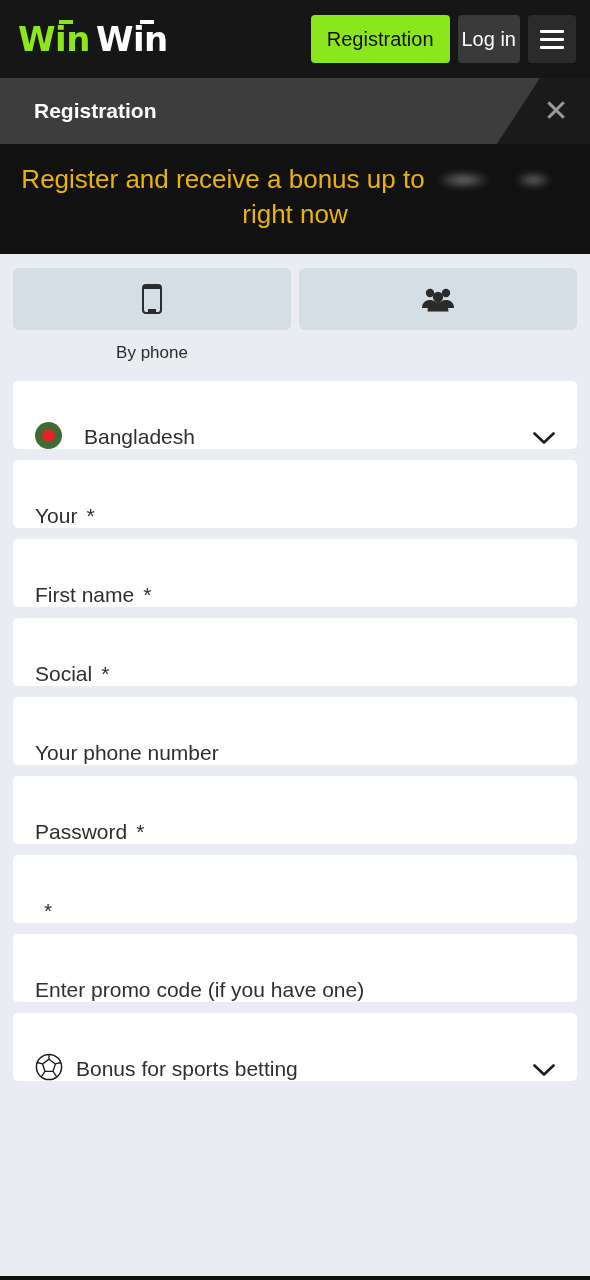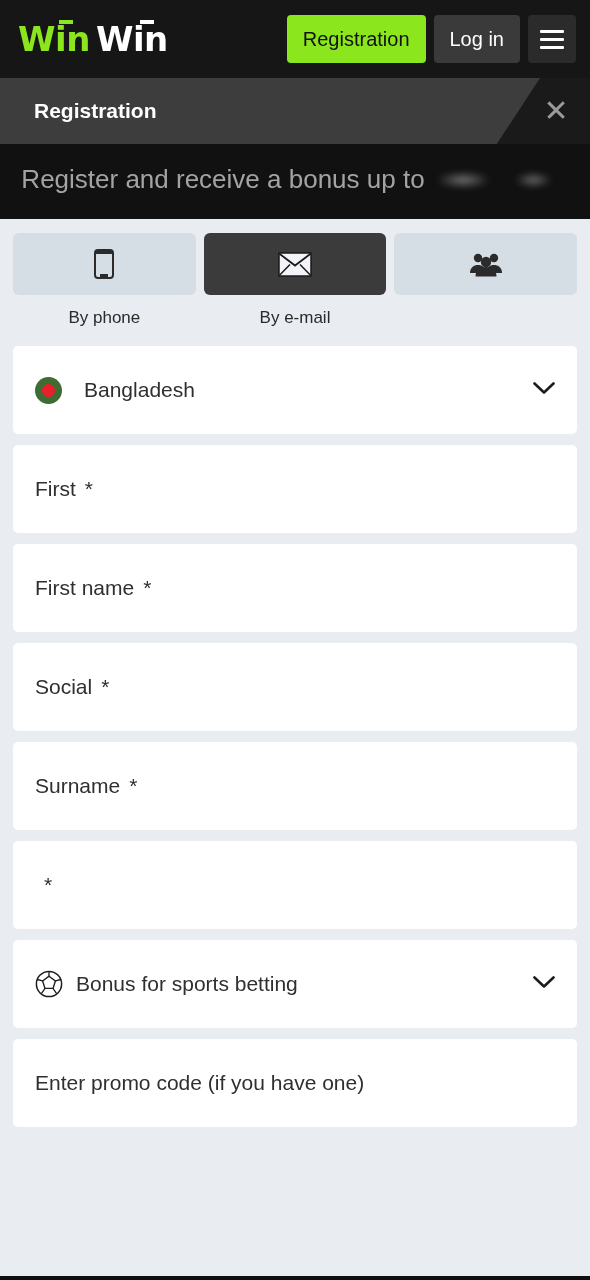--- a/index.html
+++ b/index.html
@@ -80,21 +80,21 @@
     white-space: nowrap;
   }
 
   .btn-login {
     background: #3a3a3a;
     color: #ffffff;
     border: none;
     border-radius: 4px;
     font-size: 20px;
     font-family: "Liberation Sans", sans-serif;
-    padding: 0 16px;
+    padding: 0 4px;
     height: 48px;
     cursor: pointer;
     white-space: nowrap;
   }
 
   .btn-burger {
     background: #2b2b2b;
     border: none;
     border-radius: 4px;
     width: 48px;
@@ -156,21 +156,21 @@
     cursor: pointer;
     display: flex;
     align-items: center;
     justify-content: center;
     font-family: "Liberation Sans", sans-serif;
   }
 
   
   .bonus-banner {
     background: #111111;
-    color: #a3a3a3;
+    color: #eab308;
     text-align: center;
     font-size: 26px;
     line-height: 1.35;
     padding: 18px 14px 22px;
     flex: 0 0 auto;
     font-family: "Liberation Sans", sans-serif;
   }
   .bonus-redacted {
     display: inline-block;
     width: 140px;
@@ -224,24 +224,24 @@
     text-align: center;
     line-height: 1.25;
     font-family: "Liberation Sans", sans-serif;
   }
   .method-tile svg { display: block; }
 
   
   .field {
     background: #ffffff;
     border-radius: 5px;
-    height: 88px;
+    height: 68px;
     margin-bottom: 11px;
     display: flex;
-    align-items: center;
+    align-items: flex-end;
     padding: 0 22px;
     cursor: text;
   }
   .field.selectrow { cursor: pointer; }
 
   .field-text {
     font-size: 21px;
     color: #2f2f2f;
     font-family: "Liberation Sans", sans-serif;
     white-space: nowrap;
@@ -312,51 +312,40 @@
 
   <div class="modal-head">
     <div class="modal-tab">
       <span class="modal-tab-label">Registration</span>
     </div>
     <button class="modal-close">✕</button>
   </div>
 
   <div class="bonus-banner">
     <span>Register and receive a bonus up to</span><span class="bonus-redacted"></span><br>
+    <span>right now</span>
   </div>
 
   <div class="content">
 
     <div class="methods">
 
       <div class="method">
         <div class="method-tile">
           <span>
             <svg width="20" height="30" viewBox="0 0 20 30">
               <rect x="1" y="1" width="18" height="28" rx="3" fill="none" stroke="#2b2b2b" stroke-width="2"></rect>
               <rect x="1" y="1" width="18" height="4" fill="#2b2b2b"></rect>
               <rect x="6" y="25" width="8" height="4" fill="#2b2b2b"></rect>
             </svg>
           </span>
         </div>
         <div class="method-label">By phone</div>
       </div>
 
-      <div class="method active">
-        <div class="method-tile">
-          <span>
-            <svg width="34" height="25" viewBox="0 0 34 25">
-              <rect x="1" y="1" width="32" height="23" fill="#f2f4f8" stroke="#1a1a1a" stroke-width="1.5"></rect>
-              <path d="M1.5 1.8 L17 13.5 L32.5 1.8" fill="none" stroke="#1a1a1a" stroke-width="1.8"></path>
-              <path d="M1.5 23.3 L12 12.5 M32.5 23.3 L22 12.5" fill="none" stroke="#1a1a1a" stroke-width="1.5"></path>
-            </svg>
-          </span>
-        </div>
-        <div class="method-label">By e-mail</div>
-      </div>
 
       <div class="method">
         <div class="method-tile">
           <span>
             <svg width="34" height="26" viewBox="0 0 34 26" fill="#2b2b2b">
               <circle cx="9" cy="7" r="4.2"></circle>
               <circle cx="25" cy="7" r="4.2"></circle>
               <path d="M1 22 C1 16.5 5 14 9 14 C13 14 17 16.5 17 22 Z"></path>
               <path d="M17 22 C17 16.5 21 14 25 14 C29 14 33 16.5 33 22 Z"></path>
               <circle cx="17" cy="11" r="5.2"></circle>
@@ -376,62 +365,66 @@
       <span class="field-text">Bangladesh</span>
       <span class="chev">
         <svg width="22" height="13" viewBox="0 0 22 13">
           <path d="M1.5 1.5 L11 10.5 L20.5 1.5" fill="none" stroke="#1d1d1d" stroke-width="2.6" stroke-linecap="round" stroke-linejoin="round"></path>
         </svg>
       </span>
     </div>
 
 
     <div class="field">
-      <span class="field-text">First</span>
+      <span class="field-text">Your</span>
       <span class="req">*</span>
     </div>
 
     <div class="field">
       <span class="field-text">First name</span>
       <span class="req">*</span>
     </div>
 
     <div class="field">
       <span class="field-text">Social</span>
       <span class="req">*</span>
     </div>
 
-
-    <div class="field">
-      <span class="field-text">Surname</span>
+    <div class="field">
+      <span class="field-text">Your phone number</span>
+      <span class="req"></span>
+    </div>
+
+    <div class="field">
+      <span class="field-text">Password</span>
       <span class="req">*</span>
     </div>
 
     <div class="field">
       <span class="req">*</span>
+    </div>
+
+    <div class="field">
+      <span class="field-text">Enter promo code (if you have one)</span>
+      <span class="req"></span>
     </div>
 
     <div class="field selectrow">
       <span class="ball-icon">
         <svg width="28" height="28" viewBox="0 0 28 28">
           <circle cx="14" cy="14" r="12.6" fill="#ffffff" stroke="#1d1d1d" stroke-width="1.5"></circle>
           <path d="M14 6.2 L20.4 10.9 L18 18.4 L10 18.4 L7.6 10.9 Z" fill="none" stroke="#1d1d1d" stroke-width="1.4"></path>
           <path d="M14 6.2 L14 1.5 M20.4 10.9 L25.9 9.5 M18 18.4 L21.6 23.6 M10 18.4 L6.4 23.6 M7.6 10.9 L2.1 9.5" fill="none" stroke="#1d1d1d" stroke-width="1.3"></path>
         </svg>
       </span>
       <span class="field-text">Bonus for sports betting</span>
       <span class="chev">
         <svg width="22" height="13" viewBox="0 0 22 13">
           <path d="M1.5 1.5 L11 10.5 L20.5 1.5" fill="none" stroke="#1d1d1d" stroke-width="2.6" stroke-linecap="round" stroke-linejoin="round"></path>
         </svg>
       </span>
     </div>
 
-    <div class="field">
-      <span class="field-text">Enter promo code (if you have one)</span>
-      <span class="req"></span>
-    </div>
-
   </div>
 
   <div class="bottom-strip"></div>
 
 </div>
 
 </body></html>

